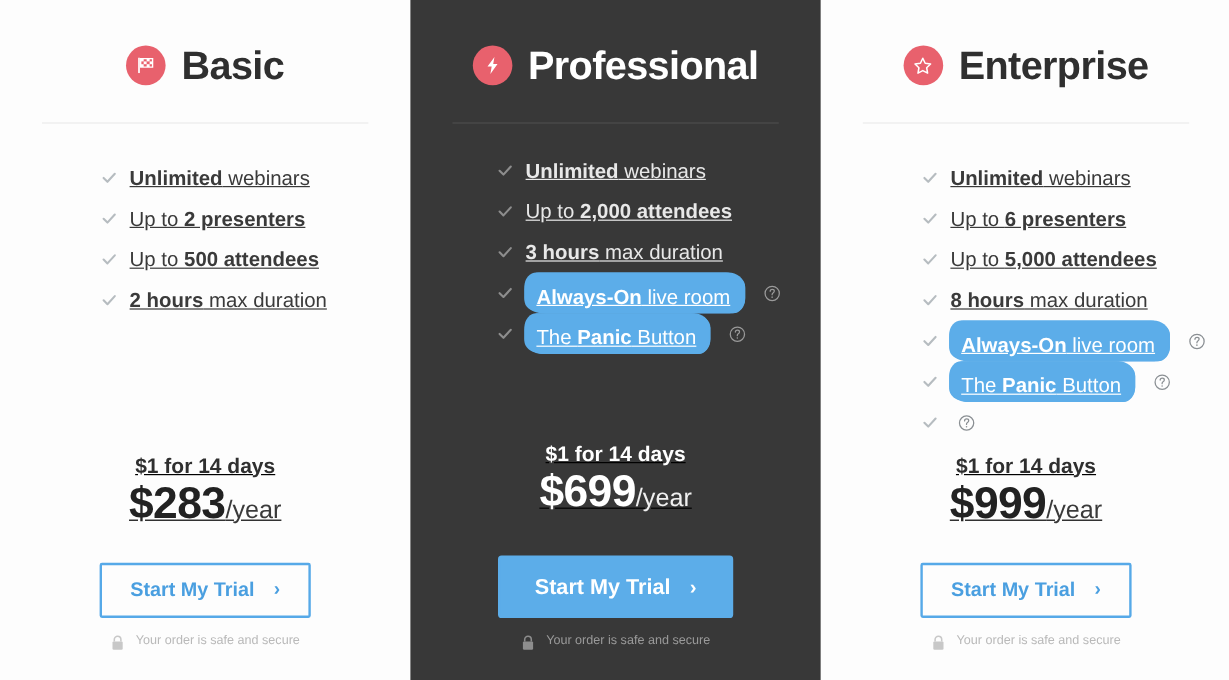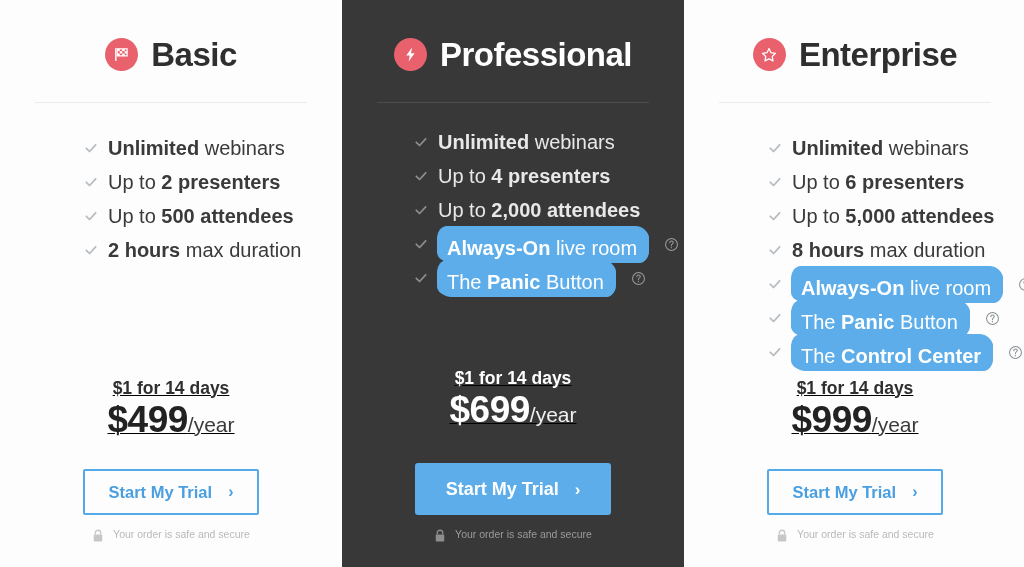--- a/index.html
+++ b/index.html
@@ -92,24 +92,25 @@
   .check-icon {
     flex: 0 0 14px;
     width: 14px;
     height: 14px;
     color: #b6bcc0;
   }
   .featured .check-icon { color: #8d8d8d; }
   .check-icon svg { display: block; }
 
   .feature-text {
-    font-size: 20px;
+    font-size: 17px;
     color: #3a3a3a;
     white-space: nowrap;
     line-height: 1;
+    text-decoration: underline;
   }
   .featured .feature-text { color: #e8e8e8; }
   .feature-text b { font-weight: bold; }
 
   
   .feature.highlight .feature-text {
     position: relative;
     color: #ffffff;
     padding: 12px 11px 5px 9px;
     border-radius: 11px 13px 12px 14px / 13px 11px 14px 12px;
@@ -283,21 +284,21 @@
           <span class="check-icon">
             <svg width="14" height="14" viewBox="0 0 24 24" fill="none" stroke="currentColor" stroke-width="3" stroke-linecap="round" stroke-linejoin="round" aria-hidden="true">
               <path d="M4 12.5l5.5 5.5L20 6.5"></path>
             </svg>
           </span>
           <span class="feature-text"><b>2 hours</b> max duration</span>
         </li>
       </ul>
       <div class="price-block">
         <div class="trial-line">$1 for 14 days</div>
-        <div class="price-line"><span class="price-amount">$499</span><span class="price-period">/year</span></div>
+        <div class="price-line"><span class="price-amount">$283</span><span class="price-period">/year</span></div>
       </div>
       <div class="cta-wrap">
         <button class="cta-button">
           <span class="cta-label">Start My Trial</span>
           <span class="cta-arrow">›</span>
         </button>
         <div class="secure-note">
           <span class="lock-icon">
             <svg width="12" height="14" viewBox="0 0 24 28" fill="currentColor" aria-hidden="true">
               <path d="M6.5 11V8a5.5 5.5 0 0111 0v3" fill="none" stroke="currentColor" stroke-width="2.6"></path>
@@ -326,29 +327,29 @@
             </svg>
           </span>
           <span class="feature-text"><b>Unlimited</b> webinars</span>
         </li>
         <li class="feature">
           <span class="check-icon">
             <svg width="14" height="14" viewBox="0 0 24 24" fill="none" stroke="currentColor" stroke-width="3" stroke-linecap="round" stroke-linejoin="round" aria-hidden="true">
               <path d="M4 12.5l5.5 5.5L20 6.5"></path>
             </svg>
           </span>
-          <span class="feature-text">Up to <b>4 presenters</b></span>
-        </li>
-        <li class="feature">
-          <span class="check-icon">
-            <svg width="14" height="14" viewBox="0 0 24 24" fill="none" stroke="currentColor" stroke-width="3" stroke-linecap="round" stroke-linejoin="round" aria-hidden="true">
-              <path d="M4 12.5l5.5 5.5L20 6.5"></path>
-            </svg>
-          </span>
           <span class="feature-text">Up to <b>2,000 attendees</b></span>
+        </li>
+        <li class="feature">
+          <span class="check-icon">
+            <svg width="14" height="14" viewBox="0 0 24 24" fill="none" stroke="currentColor" stroke-width="3" stroke-linecap="round" stroke-linejoin="round" aria-hidden="true">
+              <path d="M4 12.5l5.5 5.5L20 6.5"></path>
+            </svg>
+          </span>
+          <span class="feature-text"><b>3 hours</b> max duration</span>
         </li>
         <li class="feature highlight">
           <span class="check-icon">
             <svg width="14" height="14" viewBox="0 0 24 24" fill="none" stroke="currentColor" stroke-width="3" stroke-linecap="round" stroke-linejoin="round" aria-hidden="true">
               <path d="M4 12.5l5.5 5.5L20 6.5"></path>
             </svg>
           </span>
           <span class="feature-text"><b>Always-On</b> live room</span>
           <span class="help-icon">
             <svg width="15" height="15" viewBox="0 0 24 24" fill="none" stroke="currentColor" stroke-width="1.7" aria-hidden="true">
@@ -466,21 +467,20 @@
               <circle cx="11.9" cy="17" r="1.05" fill="currentColor" stroke="none"></circle>
             </svg>
           </span>
         </li>
         <li class="feature highlight">
           <span class="check-icon">
             <svg width="14" height="14" viewBox="0 0 24 24" fill="none" stroke="currentColor" stroke-width="3" stroke-linecap="round" stroke-linejoin="round" aria-hidden="true">
               <path d="M4 12.5l5.5 5.5L20 6.5"></path>
             </svg>
           </span>
-          <span class="feature-text">The <b>Control Center</b></span>
           <span class="help-icon">
             <svg width="15" height="15" viewBox="0 0 24 24" fill="none" stroke="currentColor" stroke-width="1.7" aria-hidden="true">
               <circle cx="12" cy="12" r="9.5"></circle>
               <path d="M9.3 9.2c0-1.6 1.2-2.7 2.8-2.7 1.6 0 2.7 1 2.7 2.4 0 1.2-.6 1.8-1.7 2.5-.9.6-1.2 1.1-1.2 2v.5" stroke-linecap="round"></path>
               <circle cx="11.9" cy="17" r="1.05" fill="currentColor" stroke="none"></circle>
             </svg>
           </span>
         </li>
       </ul>
       <div class="price-block">

